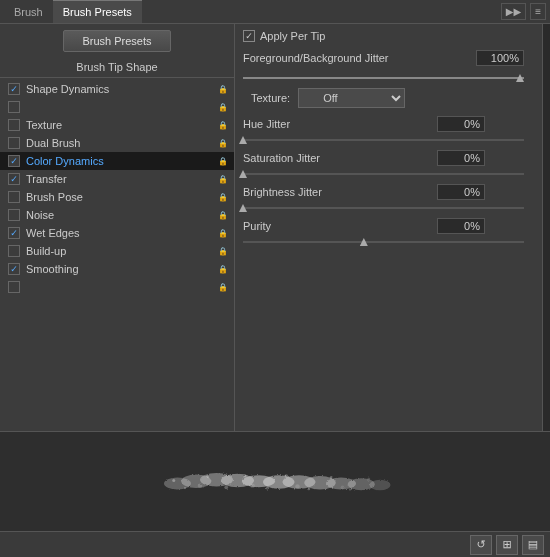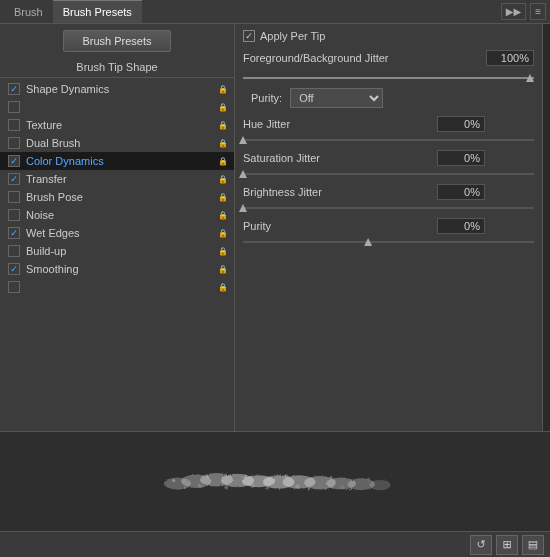--- a/index.html
+++ b/index.html
@@ -231,22 +231,22 @@
     .control-label {
       color: #ccc;
       font-size: 11px;
       margin-right: 8px;
     }
     .control-select {
       background: #4a4a4a;
       border: 1px solid #666;
       color: #ccc;
       font-size: 11px;
-      padding: 2px 4px;
-      width: 93px;
+      padding: 2px 20px;
+      width: 107px;
     }
 
     .scrollbar-right {
       width: 8px;
       background: #2a2a2a;
       border-left: 1px solid #555;
     }
 
     
     .preview-section {
@@ -288,20 +288,21 @@
       display: flex;
       align-items: center;
       justify-content: center;
     }
 
     
     .right-scroll-area {
       display: flex;
       flex: 1;
       min-height: 0;
+      gap: 10px;
     }
     .right-content {
       flex: 1;
       overflow-y: hidden;
     }
 
     .fg-bg-jitter-row {
       display: flex;
       align-items: center;
       margin-bottom: 8px;
@@ -440,21 +441,21 @@
           <input class="fg-bg-value" type="text" value="100%" style="">
         </div>
         <div class="full-slider">
           <div class="full-slider-track">
             <div class="full-slider-fill" style="width:100%"></div>
           </div>
           <div class="full-slider-thumb"></div>
         </div>
 
         <div class="control-row">
-          <span class="control-label">Purity:</span>
+          <span class="control-label">Texture:</span>
           <select class="control-select">
             <option>Off</option>
             <option>Fade</option>
             <option>Pen Pressure</option>
             <option>Pen Tilt</option>
             <option>Stylus Wheel</option>
           </select>
         </div>
 
         <div class="param-row">

